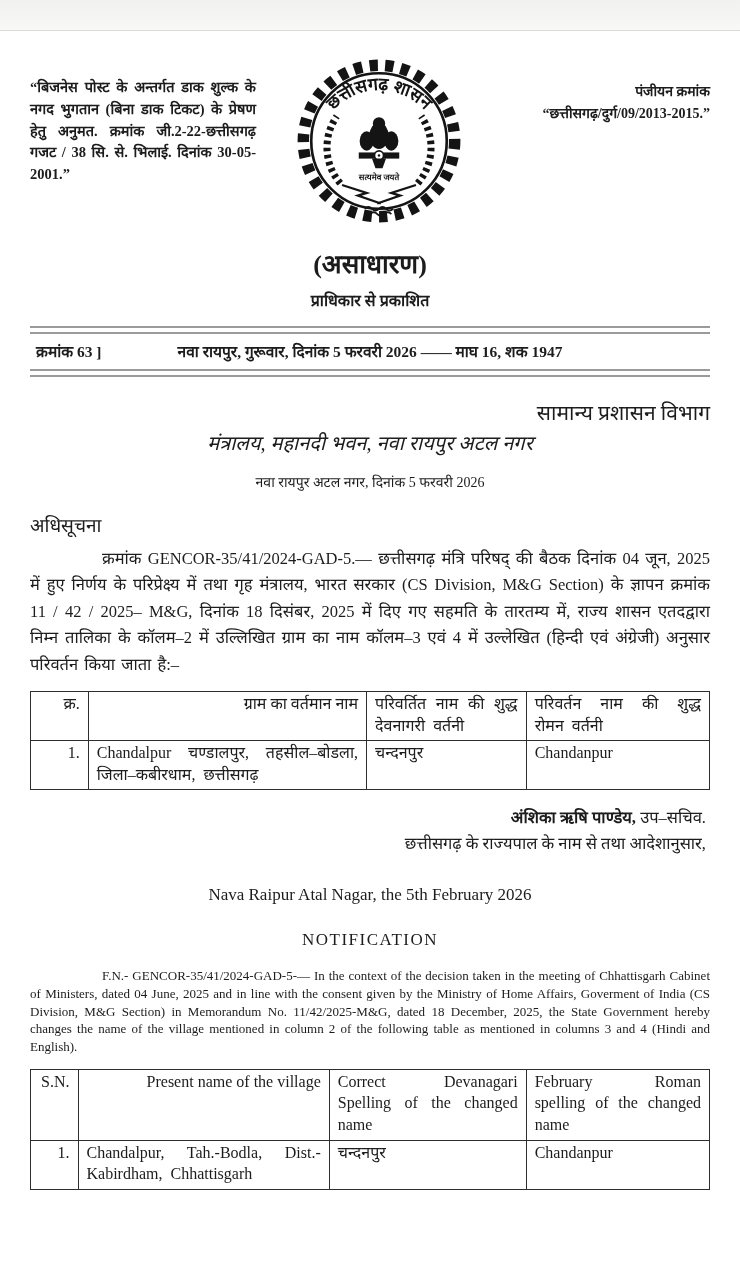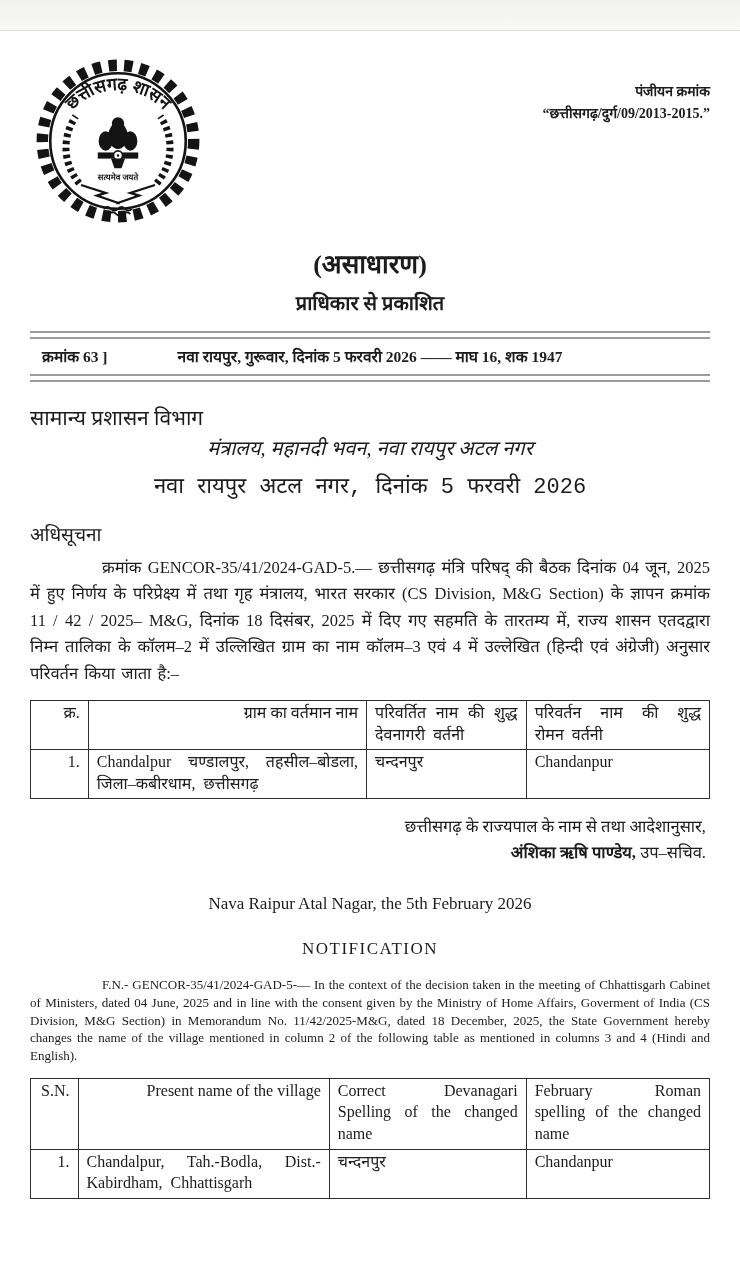--- a/index.html
+++ b/index.html
@@ -13,30 +13,30 @@
   .page { padding:0 30px; }
 
   
   .header-meta { display:flex; justify-content:space-between; align-items:flex-start; margin-top:20px; }
   .postal-note { width:226px; font-size:14.5px; font-weight:bold; line-height:1.5; text-align:justify; margin-top:26px; }
   .emblem-wrap { width:176px; height:176px; flex:0 0 auto; margin-top:2px; }
   .reg-block { width:208px; font-size:14px; font-weight:bold; text-align:right; margin-top:30px; line-height:1.6; }
 
   .gazette-title { text-align:center; font-size:53px; font-weight:bold; word-spacing:42px; margin-top:8px; line-height:1.1; letter-spacing:1px; }
   .gazette-subtitle { text-align:center; font-size:26px; font-weight:bold; margin-top:16px; }
-  .published-by { text-align:center; font-size:20px; font-weight:bold; margin-top:8px; }
+  .published-by { text-align:center; font-size:16px; font-weight:bold; margin-top:8px; }
 
   .double-rule { height:4px; border-top:2px solid #9b9b9b; border-bottom:2px solid #9b9b9b; }
   .rule-top { margin-top:15px; }
   .issue-row { position:relative; text-align:center; font-weight:bold; font-size:15.5px; padding:6px 0 7px 0; }
-  .issue-no { position:absolute; left:12px; top:6px; }
+  .issue-no { position:absolute; left:6px; top:6px; }
 
-  .dept-name { text-align:left; font-size:21px; margin-top:21px; }
+  .dept-name { text-align:right; font-size:21px; margin-top:21px; }
   .dept-addr { text-align:center; font-size:20px; margin-top:3px;font-style:italic; }
-  .hi-dateline { text-align:center; font-size:22px; margin-top:8px;font-family:Liberation Mono, monospace; }
+  .hi-dateline { text-align:center; font-size:14px; margin-top:16px; }
   .hi-heading { text-align:left; font-size:19px; margin-top:21px; }
 
   .hi-body { font-size:16.5px; line-height:1.6; text-align:justify; text-indent:72px; margin-top:8px; word-spacing:2px; }
 
   table.doc-table { width:100%; border-collapse:collapse; margin-top:13px; font-size:16px; }
   table.doc-table th, table.doc-table td { border:1.5px solid #2e2e2e; padding:1px 8px 4px 8px; vertical-align:top; font-weight:normal; line-height:1.35; }
   .c-center { text-align:right; }
   .c-just { text-align:justify; word-spacing:4px; }
 
   .signoff { text-align:right; margin-top:15px; padding-right:4px; font-size:16.5px; line-height:1.55; }
@@ -48,20 +48,21 @@
   table.en-table { font-size:16px; }
 </style>
 </head>
 <body>
 
 <div class="top-band"></div>
 
 <div class="page">
 
   <div class="header-meta">
+    <div class="postal-note">“बिजनेस पोस्ट के अन्तर्गत डाक शुल्क के नगद भुगतान (बिना डाक टिकट) के प्रेषण हेतु अनुमत. क्रमांक जी.2-22-छत्तीसगढ़ गजट / 38 सि. से. भिलाई. दिनांक 30-05-2001.”</div>
 
     <div class="emblem-wrap">
       <svg viewBox="0 0 200 200" width="176" height="176">
         <circle cx="100" cy="100" r="86" fill="none" stroke="#141414" stroke-width="13" stroke-dasharray="9.5 8.4"></circle>
         <circle cx="100" cy="100" r="77" fill="#ffffff" stroke="#141414" stroke-width="3"></circle>
         <path id="arcTop" d="M 30,112 A 70,70 0 0 1 170,112" fill="none"></path>
         <text font-size="20" font-weight="bold" fill="#141414">
           <textPath href="#arcTop" startOffset="50%" text-anchor="middle">छत्तीसगढ़ शासन</textPath>
         </text>
 
@@ -132,22 +133,22 @@
     <tr>
       <td class="c-center">1.</td>
       <td class="c-just">Chandalpur चण्डालपुर, तहसील–बोडला, जिला–कबीरधाम, छत्तीसगढ़</td>
       <td>चन्दनपुर</td>
       <td>Chandanpur</td>
     </tr>
   </tbody>
     </table>
 
   <div class="signoff">
+    <div><span class="name-hi">अंशिका ऋषि पाण्डेय,</span><span> उप–सचिव.</span></div>
     <div>छत्तीसगढ़ के राज्यपाल के नाम से तथा आदेशानुसार,</div>
-    <div><span class="name-hi">अंशिका ऋषि पाण्डेय,</span><span> उप–सचिव.</span></div>
   </div>
 
   <div class="en-dateline">Nava Raipur Atal Nagar, the 5th February  2026</div>
   <div class="en-heading">NOTIFICATION</div>
 
   <div class="en-body">F.N.- GENCOR-35/41/2024-GAD-5-—  In the context of the decision taken in the meeting of Chhattisgarh Cabinet of Ministers, dated 04 June, 2025 and in line with the consent given by the Ministry of Home Affairs, Goverment of India (CS Division, M&amp;G Section) in Memorandum No. 11/42/2025-M&amp;G, dated 18 December, 2025, the State Government hereby changes the name of the village mentioned in column 2 of the following table as mentioned in columns 3 and 4 (Hindi and English).</div>
 
   <table class="doc-table en-table">
     <colgroup>
         <col style="width:7%">

